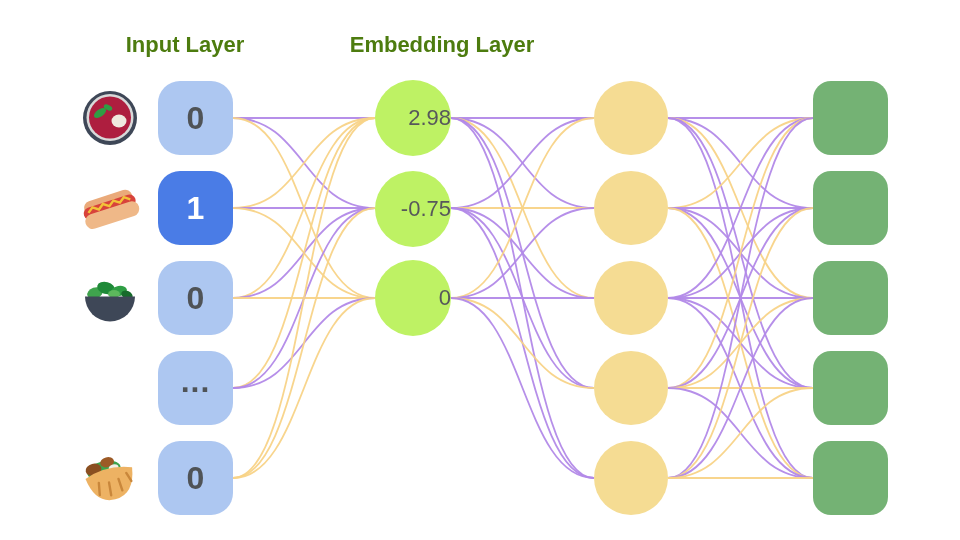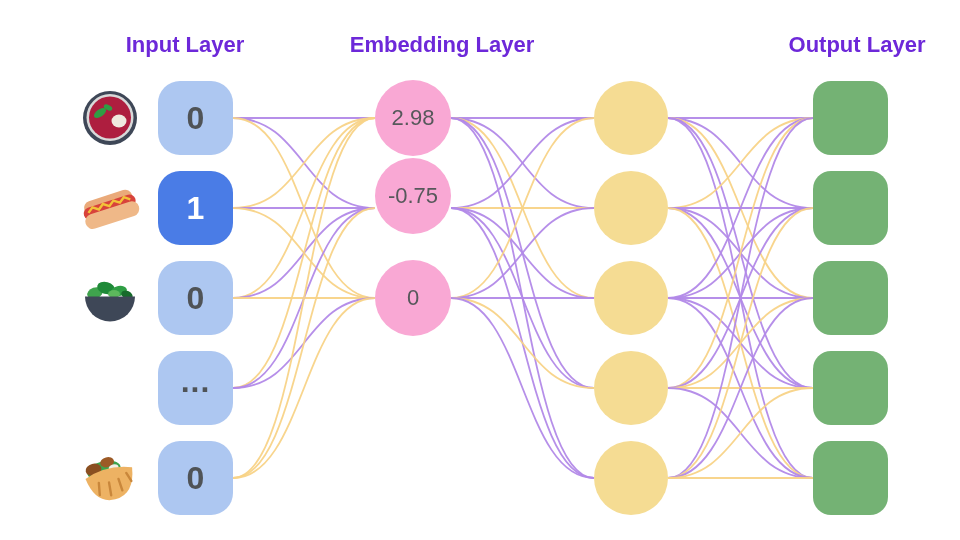--- a/index.html
+++ b/index.html
@@ -2,45 +2,44 @@
 <html><head>
 <meta charset="utf-8">
 <style>
   html,body{margin:0;padding:0;background:#ffffff;}
   #canvas{
     position:relative;width:960px;height:540px;background:#ffffff;overflow:hidden;
     font-family:"Liberation Sans", sans-serif;
   }
   .layer-title{
     position:absolute;top:32px;transform:translateX(-50%);
-    font-size:22px;font-weight:700;color:#6d28d9;white-space:nowrap;
+    font-size:22px;font-weight:700;color:#4d7c0f;white-space:nowrap;
   }
   #edges{position:absolute;left:0;top:0;z-index:1;}
   .node{position:absolute;z-index:2;display:flex;align-items:center;justify-content:center;box-sizing:border-box;}
   .input-box{
     width:75px;height:74px;border-radius:22px;background:#adc7f1;
     font-size:32px;font-weight:700;color:#4f5357;
   }
   .input-box.active{background:#4a7ce6;color:#ffffff;}
   .input-box .dots{transform:translateY(-7px);letter-spacing:1px;}
   .emb-circle{
-    width:76px;height:76px;border-radius:50%;background:#f9a8d4;
-    font-size:22px;font-weight:400;color:#57585b;
+    width:76px;height:76px;border-radius:50%;background:#bef264;
+    font-size:22px;font-weight:400;color:#57585b;justify-content:flex-end;
   }
   .hid-circle{width:74px;height:74px;border-radius:50%;background:#f5dc93;}
   .out-box{width:75px;height:74px;border-radius:18px;background:#74b274;}
   .food-icon{width:64px;height:64px;}
 </style>
 </head>
 <body>
 
 <div id="canvas">
   <div class="layer-title" style="left:185px">Input Layer</div>
   <div class="layer-title" style="left:442px">Embedding Layer</div>
-  <div class="layer-title" style="left:857px">Output Layer</div>
   <svg id="edges" width="960" height="540">
       <path d="M233 118 C 304 118 304 118 375 118" stroke="#b289e8" stroke-width="1.8" fill="none" stroke-opacity="0.95"></path>
       <path d="M233 118 C 304 118 304 208 375 208" stroke="#b289e8" stroke-width="1.8" fill="none" stroke-opacity="0.95"></path>
       <path d="M233 118 C 304 118 304 298 375 298" stroke="#f8d387" stroke-width="1.8" fill="none" stroke-opacity="0.95"></path>
       <path d="M233 208 C 304 208 304 118 375 118" stroke="#f8d387" stroke-width="1.8" fill="none" stroke-opacity="0.95"></path>
       <path d="M233 208 C 304 208 304 208 375 208" stroke="#b289e8" stroke-width="1.8" fill="none" stroke-opacity="0.95"></path>
       <path d="M233 208 C 304 208 304 298 375 298" stroke="#f8d387" stroke-width="1.8" fill="none" stroke-opacity="0.95"></path>
       <path d="M233 298 C 304 298 304 118 375 118" stroke="#f8d387" stroke-width="1.8" fill="none" stroke-opacity="0.95"></path>
       <path d="M233 298 C 304 298 304 208 375 208" stroke="#b289e8" stroke-width="1.8" fill="none" stroke-opacity="0.95"></path>
       <path d="M233 298 C 304 298 304 298 375 298" stroke="#f8d387" stroke-width="1.8" fill="none" stroke-opacity="0.95"></path>
@@ -153,21 +152,21 @@
           </g>
         </g>
       </svg>
     </div>
     <div class="node input-box" style="left: 158px; top: 441px;">
       <span>0</span>
     </div>
     <div class="node emb-circle" style="left: 375px; top: 80px;">
       <span>2.98</span>
     </div>
-    <div class="node emb-circle" style="left: 375px; top: 158px;">
+    <div class="node emb-circle" style="left: 375px; top: 171px;">
       <span>-0.75</span>
     </div>
     <div class="node emb-circle" style="left: 375px; top: 260px;">
       <span>0</span>
     </div>
     <div class="node hid-circle" style="left: 594px; top: 81px;"></div>
     <div class="node hid-circle" style="left: 594px; top: 171px;"></div>
     <div class="node hid-circle" style="left: 594px; top: 261px;"></div>
     <div class="node hid-circle" style="left: 594px; top: 351px;"></div>
     <div class="node hid-circle" style="left: 594px; top: 441px;"></div>

